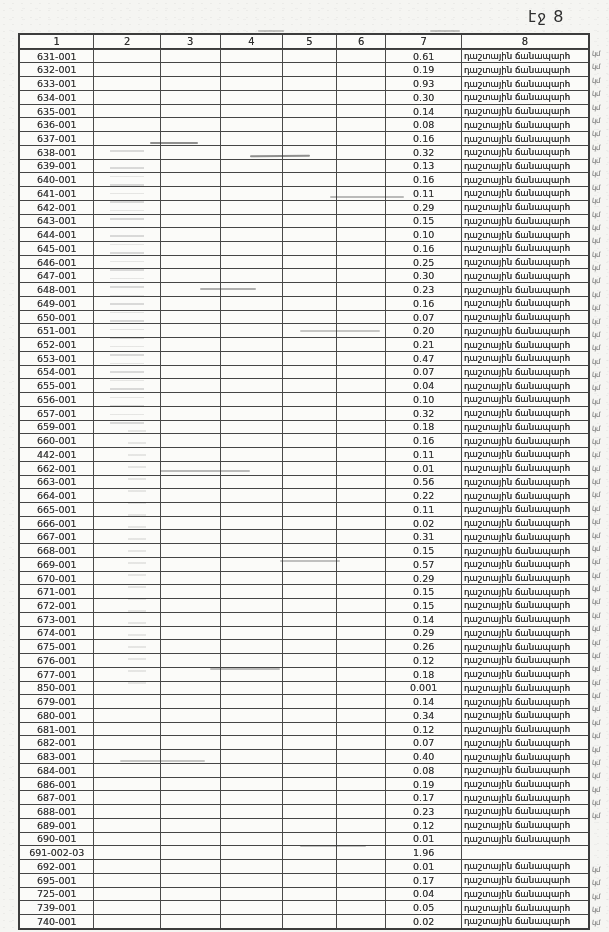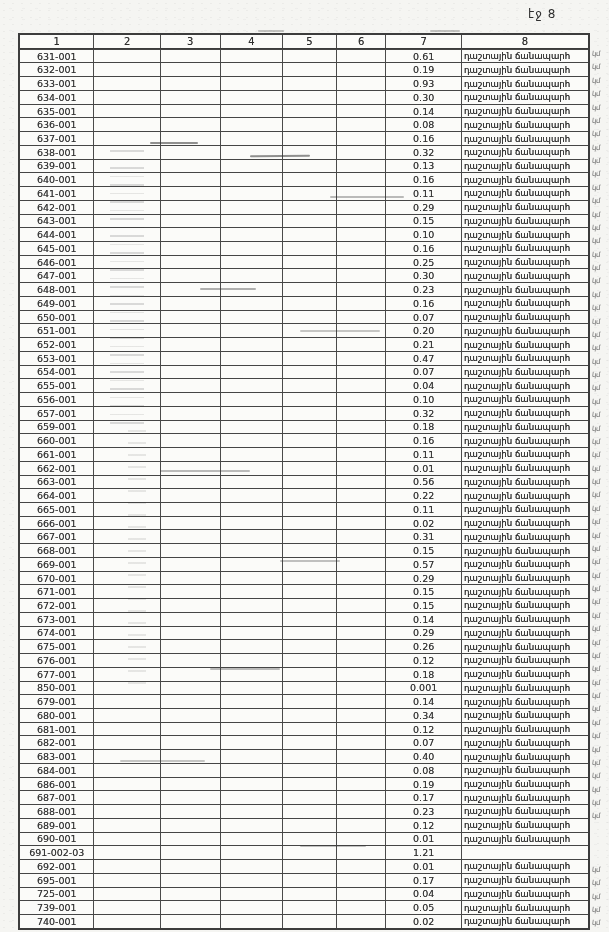--- a/index.html
+++ b/index.html
@@ -8,21 +8,21 @@
     background-color:#f5f5f2;
     background-image:radial-gradient(rgba(50,50,50,0.05) 1px, transparent 1px),
                      radial-gradient(rgba(60,60,60,0.04) 1px, transparent 1.2px);
     background-size:9px 7px, 13px 11px;
     background-position:0 0, 4px 3px;
     font-family:"DejaVu Sans", sans-serif;
     color:#333;
   }
   .page-label{
     position:absolute;top:7px;left:528px;
-    font-size:12px;color:#2f2f2f;letter-spacing:1px;
+    font-size:16px;color:#2f2f2f;letter-spacing:1px;
   }
   .scan-table{
     position:absolute;left:18px;top:33px;width:572px;height:897px;
     display:flex;flex-direction:column;
     border:2px solid #3c3c3c;
     box-sizing:border-box;
     background:#fbfbf9;
   }
   .t-row{
     flex:1;display:flex;min-height:0;
@@ -446,21 +446,21 @@
       <div class="cell c3"></div>
       <div class="cell c4"></div>
       <div class="cell c5"></div>
       <div class="cell c6"></div>
       <div class="cell c7">0.16</div>
       <div class="cell c8">
         <span class="note-text">դաշտային ճանապարհ</span>
       </div>
     </div>
     <div class="t-row">
-      <div class="cell c1">661-001</div>
+      <div class="cell c1">442-001</div>
       <div class="cell c2"></div>
       <div class="cell c3"></div>
       <div class="cell c4"></div>
       <div class="cell c5"></div>
       <div class="cell c6"></div>
       <div class="cell c7">0.11</div>
       <div class="cell c8">
         <span class="note-text">դաշտային ճանապարհ</span>
       </div>
     </div>
@@ -800,21 +800,21 @@
         <span class="note-text">դաշտային ճանապարհ</span>
       </div>
     </div>
     <div class="t-row">
       <div class="cell c1">691-002-03</div>
       <div class="cell c2"></div>
       <div class="cell c3"></div>
       <div class="cell c4"></div>
       <div class="cell c5"></div>
       <div class="cell c6"></div>
-      <div class="cell c7">1.21</div>
+      <div class="cell c7">1.96</div>
       <div class="cell c8"></div>
     </div>
     <div class="t-row">
       <div class="cell c1">692-001</div>
       <div class="cell c2"></div>
       <div class="cell c3"></div>
       <div class="cell c4"></div>
       <div class="cell c5"></div>
       <div class="cell c6"></div>
       <div class="cell c7">0.01</div>

